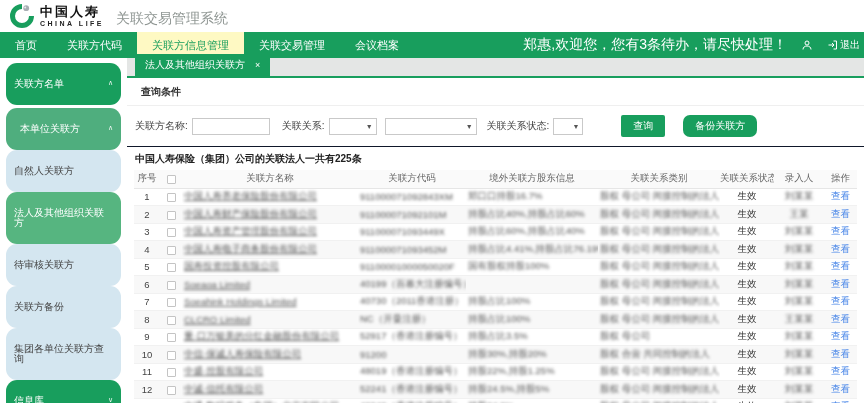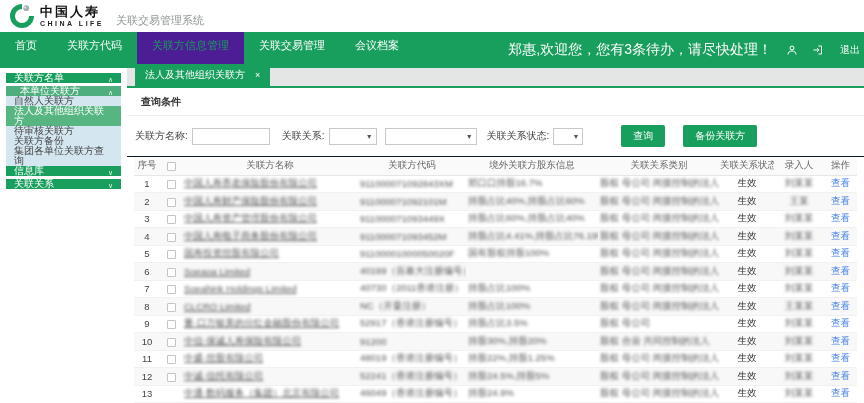--- a/index.html
+++ b/index.html
@@ -6,35 +6,35 @@
   html,body { background:#fff; }
   body { font-family:"Liberation Sans","DejaVu Sans",sans-serif; }
   .screen { position:relative; width:864px; height:403px; overflow:hidden; background:#fff; }
 
   
   .top { height:32px; display:flex; align-items:center; padding-left:10px; background:#fff; }
   .logo { width:24px; height:24px; margin-right:6px; flex:0 0 auto; }
   .brand { line-height:1; }
   .brand-cn { font-size:13px; font-weight:bold; color:#111; letter-spacing:2px; }
   .brand-en { font-size:7px; font-weight:bold; color:#222; letter-spacing:2.5px; margin-top:2px; }
-  .sys-title { font-size:11px; color:#8f9693; margin-left:12px; align-self:flex-end; padding-bottom:4px;margin-top:36px; }
+  .sys-title { font-size:14px; color:#8f9693; margin-left:12px; align-self:flex-end; padding-bottom:4px;margin-top:36px; }
 
   
-  .nav { height:36px; background:#189e5d; display:flex; align-items:stretch; font-size:11px; color:#fff; }
+  .nav { height:26px; background:#189e5d; display:flex; align-items:stretch; font-size:11px; color:#fff; }
   .nav-item { padding:0 15px; line-height:26px; cursor:pointer; white-space:nowrap; }
-  .nav-item.active { background:#4c1d95; color:#189e5d; }
+  .nav-item.active { background:#fef9c3; color:#189e5d; }
   .nav-right { margin-left:auto; display:flex; align-items:center; gap:14px; padding-right:4px; }
   .welcome { font-size:14px; white-space:nowrap; }
-  .icon-btn { display:flex; align-items:center; gap:16px; font-size:10px; cursor:pointer; white-space:nowrap;justify-content:space-between; }
+  .icon-btn { display:flex; align-items:center; gap:1px; font-size:10px; cursor:pointer; white-space:nowrap;justify-content:space-between; }
   .icon-btn svg { display:block; }
 
   
   .wrap { display:flex; height:345px; }
   .sidebar { width:127px; background:#fff; padding:5px 6px 0 6px; flex:0 0 auto; }
-  .s-item { font-size:10px; line-height:1; padding:0 8px; display:flex; align-items:flex-end; cursor:pointer; }
+  .s-item { font-size:10px; line-height:1; padding:16px 8px; display:flex; align-items:flex-start; cursor:pointer;border-radius:11px; }
   .s-item .lbl { flex:1; }
   .arrow { font-size:7px; opacity:.9; margin-left:4px; }
   .s-dark   { background:#189e5d; color:#fff; margin-bottom:3px; }
   .s-mid    { background:#4fae7e; color:#fff; padding-left:14px; }
   .s-light  { background:#d4e6f0; color:#444; justify-content:center; }
   .s-active { background:#56b580; color:#fff; justify-content:center; }
 
   .main { flex:1; background:#eef0ef; min-width:0; }
   .tabbar { height:20px; background:#e4e6e5; border-bottom:2px solid #189e5d; display:flex; align-items:flex-end; padding-left:8px; }
   .tab { background:#189e5d; color:#fff; font-size:10px; padding:4px 10px; display:flex; gap:10px; align-items:center; cursor:pointer; }
@@ -43,21 +43,21 @@
   .panel { background:#fff; height:100%; }
   .qtitle { font-size:10px; font-weight:bold; color:#333; padding:7px 14px 6px; border-bottom:1px solid #efefef; }
   .qrow { display:flex; align-items:center; font-size:10px; color:#444; padding:9px 0 9px 8px; border-bottom:1px solid #0f172a; }
   .qrow label { margin-right:4px; white-space:nowrap; }
   .ti { width:78px; height:17px; border:1px solid #c9c9c9; background:#fff; font-size:10px; padding:0 3px; }
   .sel { height:17px; border:1px solid #c9c9c9; background:#fff; display:inline-flex; align-items:center; justify-content:flex-end; padding-right:3px; color:#555; font-size:7px; cursor:pointer; }
   .sel1 { width:48px; margin-right:8px; } .sel2 { width:92px; } .sel3 { width:30px; }
   .gap1 { width:12px; } .gap2 { width:10px; }
   .btn { background:#189e5d; color:#fff; border:none; font-size:10px; padding:4px 12px; border-radius:2px; cursor:pointer; white-space:nowrap; font-family:inherit; }
   .btn.search { margin-left:38px; }
-  .btn.backup { margin-left:18px; }
+  .btn.backup { margin-left:18px;border-radius:7px; }
 
   .summary { font-size:10px; font-weight:bold; color:#222; padding:5px 8px 4px; }
 
   table { border-collapse:collapse; table-layout:fixed; width:723px; margin:0 7px; font-size:9.5px; color:#333; }
   thead th { background:#fafafa; color:#666; font-weight:normal; height:18px; border-bottom:1px solid #e6e6e6; text-align:center; overflow:hidden; white-space:nowrap; }
   tbody td { height:17.5px; border-bottom:1px solid #f1f1f1; overflow:hidden; white-space:nowrap; padding:0 2px; }
   tbody tr:nth-child(even) { background:#f8f8f8; }
   .c-no{width:26px;} .c-cb{width:22px;} .c-name{width:176px;} .c-code{width:108px;} .c-holder{width:132px;}
   .c-cat{width:122px;} .c-status{width:54px;} .c-entry{width:50px;} .c-act{width:33px;}
   td.t-no { text-align:center; color:#444; }
@@ -202,20 +202,21 @@
             </span>
           <span class="gap2"></span>
           <label>关联关系状态:</label>
           <span class="sel sel3">
               <span>▼</span>
             </span>
           <button class="btn search">查询</button>
           <button class="btn backup">备份关联方</button>
         </div>
 
+        <div class="summary">中国人寿保险（集团）公司的关联法人一共有225条</div>
 
         <table>
           <thead>
             <tr>
 
                 <th class="c-no"><span>序号</span></th>
 
                 <th class="c-cb cbth"><span class="cb thcb"></span><span></span></th>
 
                 <th class="c-name"><span>关联方名称</span></th>

